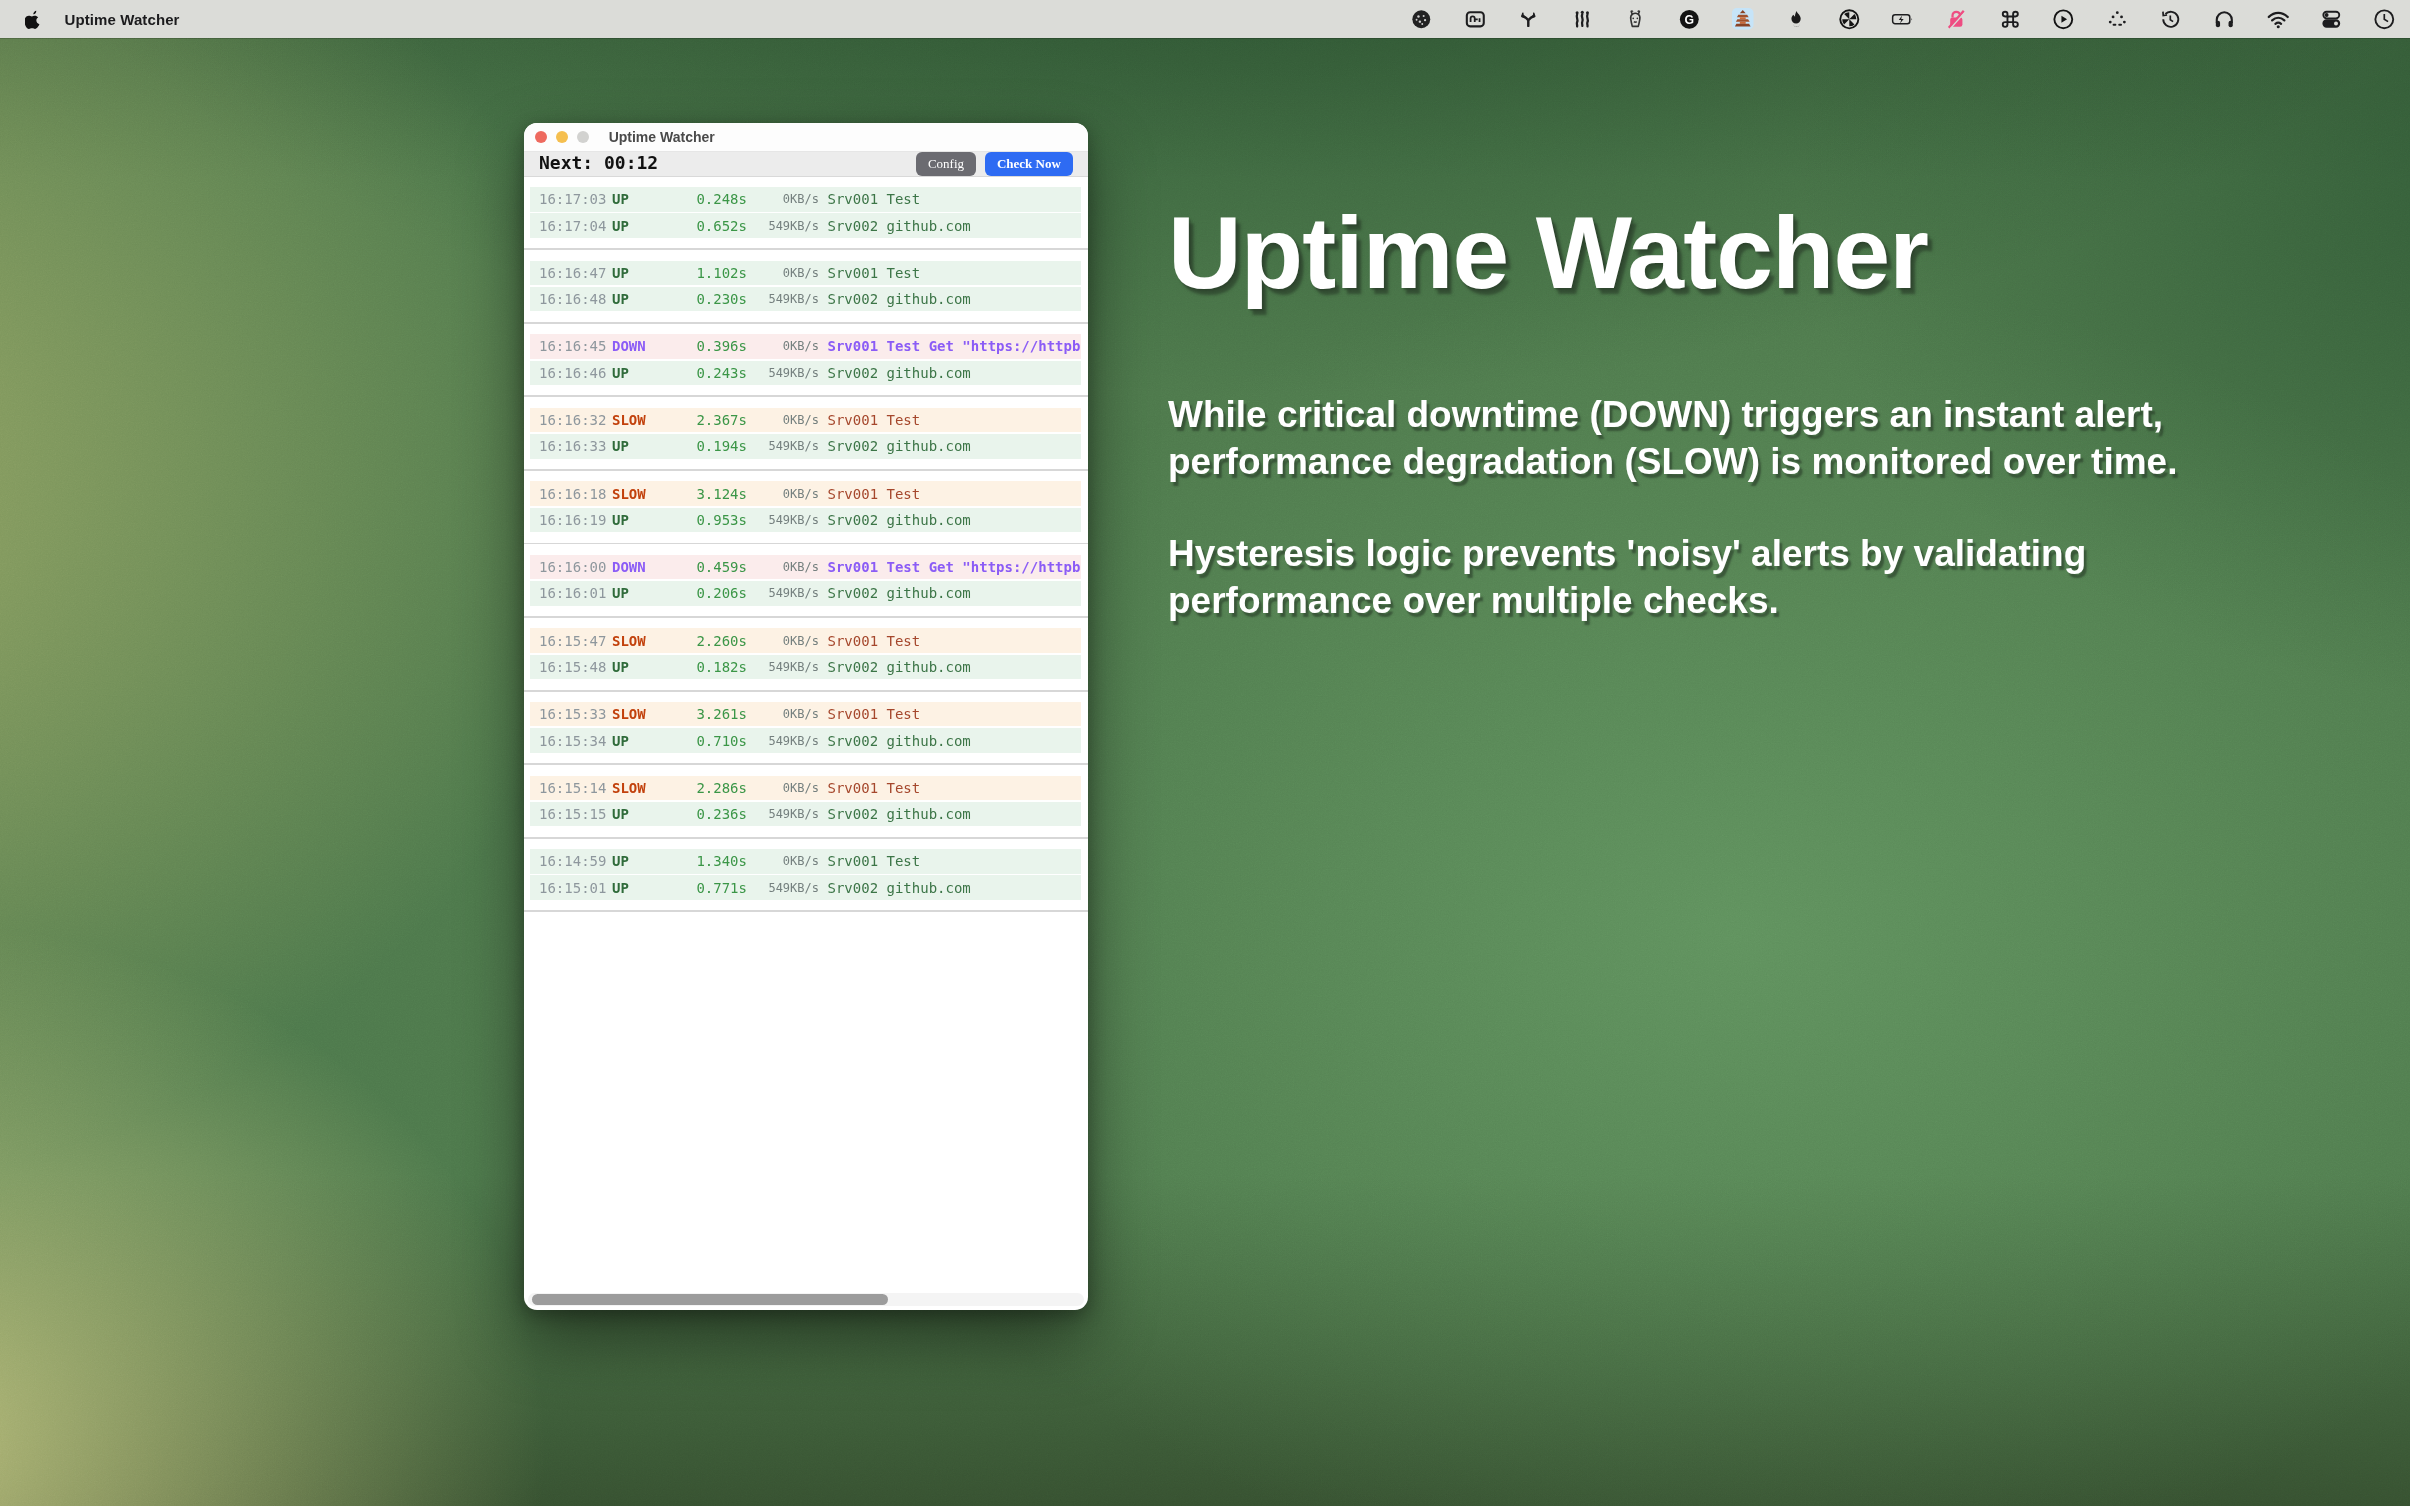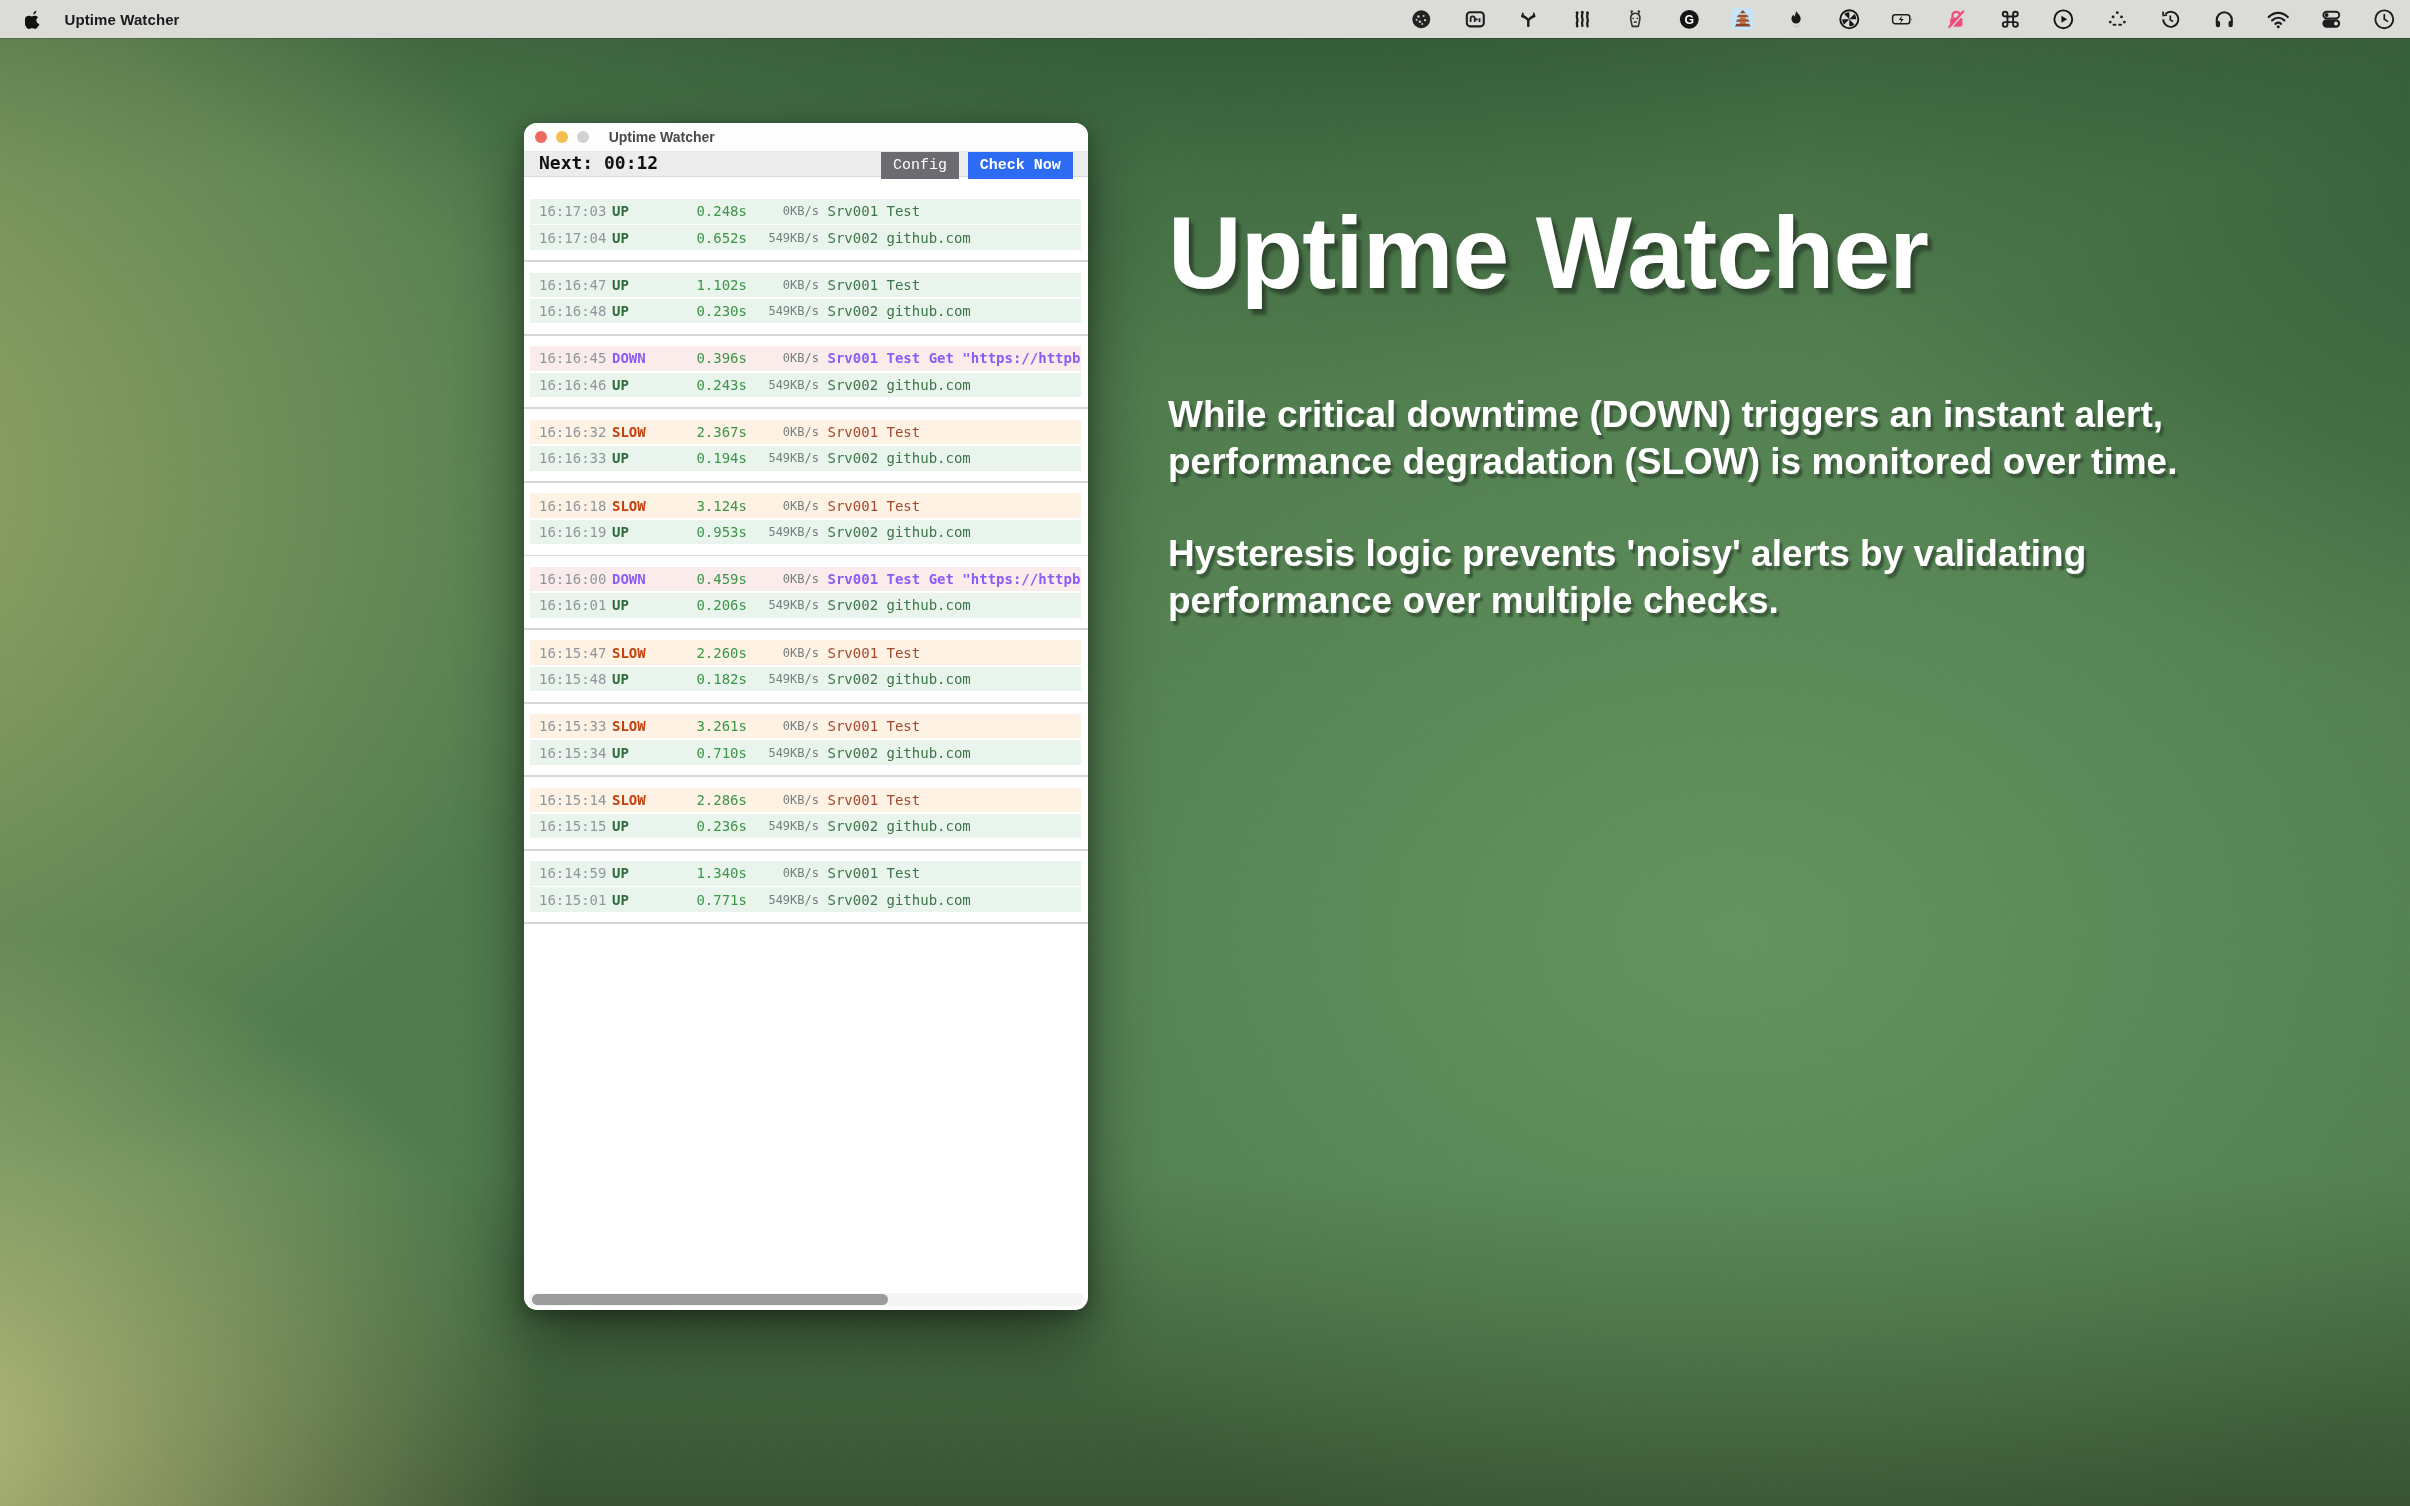--- a/index.html
+++ b/index.html
@@ -48,27 +48,27 @@
   .tl.close{ background:#ee6a5f; } .tl.min{ background:#f5bf4f; } .tl.zoom{ background:#d2d2d0; }
   .win-title { font-size:14px; font-weight:bold; color:#4a4a4a; margin-left:11.3px; }
 
   .toolbar {
     height:25px; background:#ececec; border-bottom:0.9px solid #d9d9d9;
     display:flex; align-items:flex-start; padding:0 15px;
   }
   .next-label { font-family:"DejaVu Sans Mono", monospace; font-weight:bold; font-size:18px; color:#111; }
   .toolbar .spacer { flex:1; }
   .btn {
-    border:none; border-radius:0; color:#fff; font-size:15px;
-    font-family:Liberation Mono, monospace; padding:4.7px 12.2px; line-height:1.15; cursor:default;
+    border:none; border-radius:6px; color:#fff; font-size:13px;
+    font-family:Liberation Serif, serif; padding:4.7px 12.2px; line-height:1.15; cursor:default;
   }
   .btn.config { background:#6b6b71; margin-right:8.5px; }
   .btn.check { background:#2e6bf3; font-weight:bold; }
 
-  .list { padding-top:22px; }
+  .list { padding-top:10px; }
   .group { padding:0 7.5px 0 5.6px; }
   .row {
     height:24.5px; margin-bottom:1.9px; display:flex; align-items:center;
     font-family:"DejaVu Sans Mono", monospace; font-size:14px;
     white-space:nowrap; overflow:hidden; padding-left:9.4px;
   }
   .row .c-time { width:73px; color:#8e979d; flex:none; }
   .row .c-status { width:77px; font-weight:bold; flex:none; }
   .row .c-dur { width:58px; text-align:right; color:#3b9647; flex:none; }
   .row .c-rate { width:72px; text-align:right; color:#75807f; font-size:12px; flex:none; }

